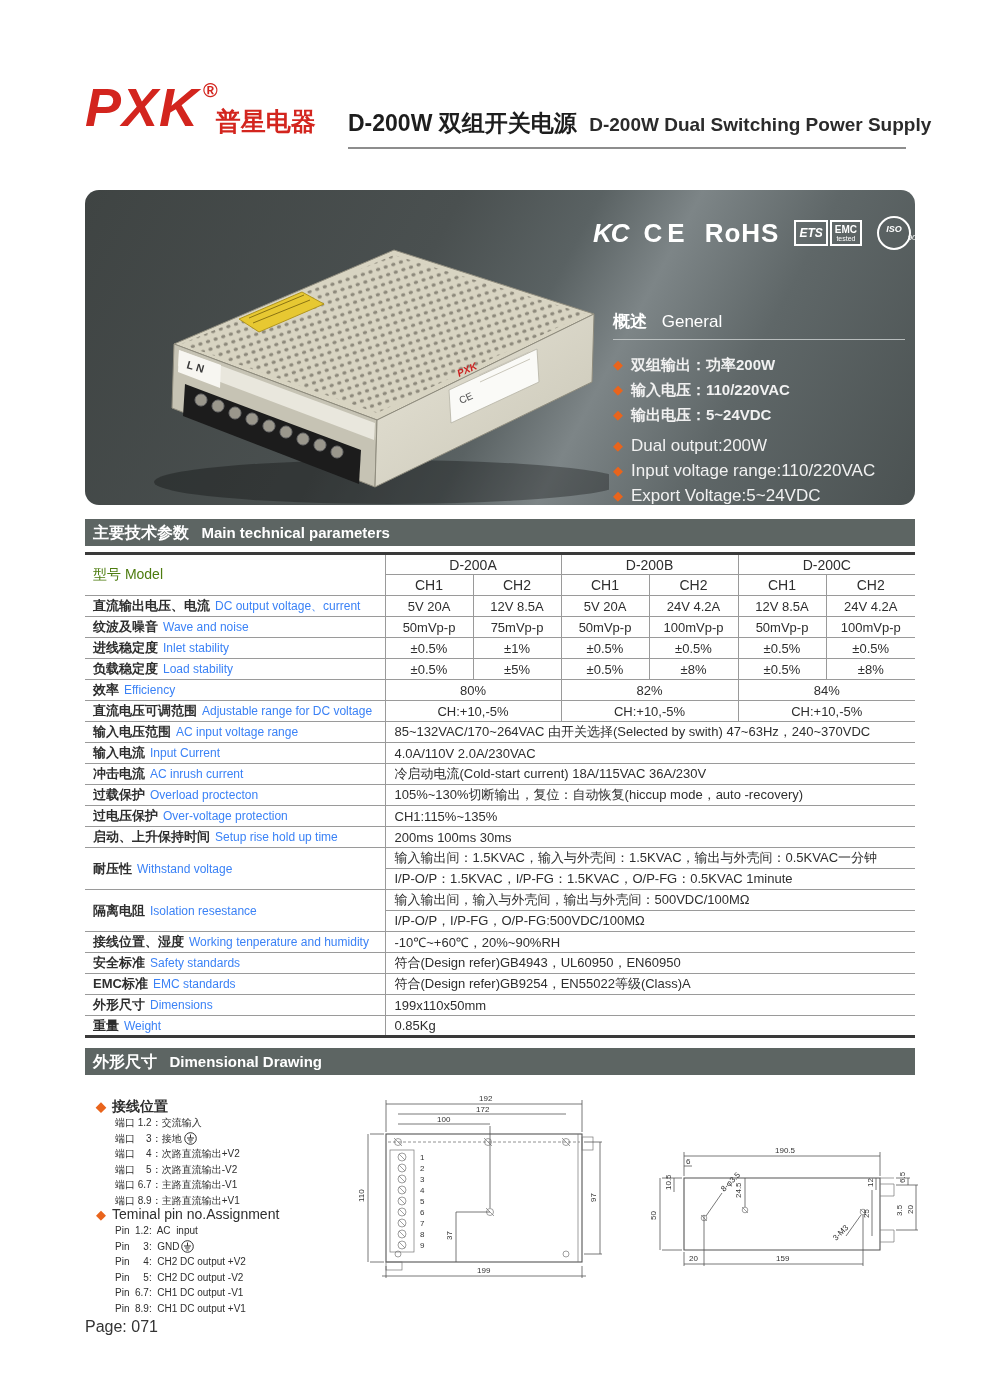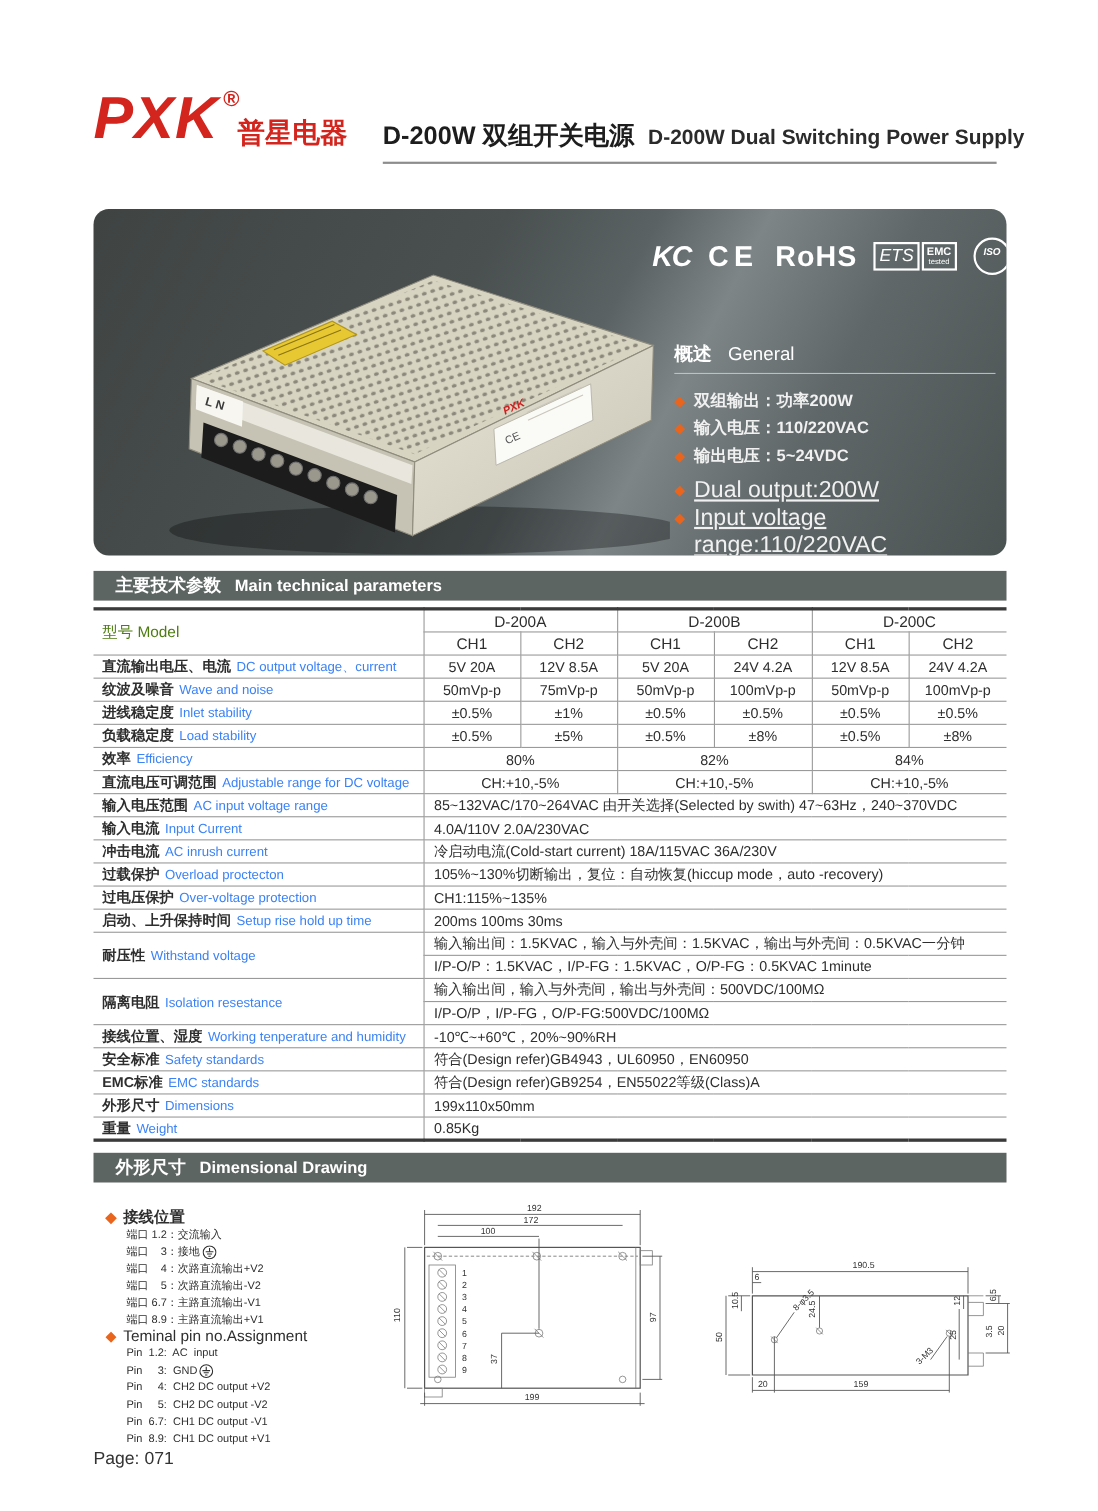--- a/index.html
+++ b/index.html
@@ -18,41 +18,41 @@
 
   
   .hero{position:absolute;left:85px;top:190px;width:830px;height:315px;border-radius:14px;
         background:linear-gradient(118deg,#3f4443 0%,#4a5050 38%,#5a6263 52%,#7d8587 62%,#5f6768 76%,#4b5252 100%);
         overflow:hidden;}
   .certs{position:absolute;left:508px;top:26px;display:flex;align-items:center;gap:15px;color:#fff;}
   .cert-txt{font-weight:bold;font-size:26px;letter-spacing:1px;line-height:1;}
   .kc{font-style:italic;letter-spacing:-1px;border:0;}
   .badge-ets{display:flex;gap:2px;}
   .badge-ets .bx{border:2px solid #fff;padding:2px 3px;display:flex;flex-direction:column;align-items:center;justify-content:center;height:26px;box-sizing:border-box;}
-  .badge-ets .b1{font-size:16px;font-weight:normal;font-style:italic;}
+  .badge-ets .b1{font-size:12px;font-weight:bold;font-style:italic;}
   .badge-ets .b2{font-size:10px;font-weight:bold;line-height:1;}
   .badge-ets .b3{font-size:7px;line-height:1;}
   .badge-iso{width:34px;height:34px;border:2px solid #fff;border-radius:50%;display:flex;flex-direction:column;align-items:center;justify-content:center;box-sizing:border-box;font-style:italic;}
   .badge-iso .i1{font-size:9px;font-weight:bold;line-height:1;}
   .badge-iso .i2{font-size:8px;line-height:1;margin-left:45px;}
   .general-h{position:absolute;left:528px;top:120px;color:#fff;font-size:17px;}
   .general-h .gcn{font-weight:bold;}
   .general-h .gen{margin-left:10px;font-weight:normal;}
   .general-rule{position:absolute;left:528px;top:149px;width:292px;height:1px;background:#c8cdcc;opacity:.85;}
   .bullets{position:absolute;left:528px;color:#f1f1f1;}
   #bullets-cn{top:162px;}
   #bullets-en{top:243px;}
   .bullet{display:flex;align-items:flex-start;line-height:25px;}
   .diamond{color:#e9641c;margin-right:8px;font-size:13px;}
   #bullets-cn .btext{font-size:15px;font-weight:bold;}
-  #bullets-en .btext{font-size:21px;text-decoration:underline;}
+  #bullets-en .btext{font-size:17px;}
 
   
   .secbar{position:absolute;left:85px;width:830px;height:27px;background:#5d6563;color:#fff;
-          line-height:27px;padding-left:20px;box-sizing:border-box;white-space:nowrap;}
+          line-height:27px;padding-left:8px;box-sizing:border-box;white-space:nowrap;}
   .secbar .scn{font-size:16px;font-weight:bold;}
   .secbar .sen{font-size:15px;font-weight:bold;margin-left:8px;}
   #secbar1{top:519px;}
   #secbar2{top:1048px;}
 
   
   .spec-wrap{position:absolute;left:85px;top:552px;width:830px;}
   table.spec{border-collapse:collapse;width:830px;table-layout:fixed;
              border-top:3px solid #3a3a3a;border-bottom:3px solid #3a3a3a;}
   .spec td,.spec th{border:1px solid #9a9a9a;height:21px;font-size:13px;color:#2e2e2e;

